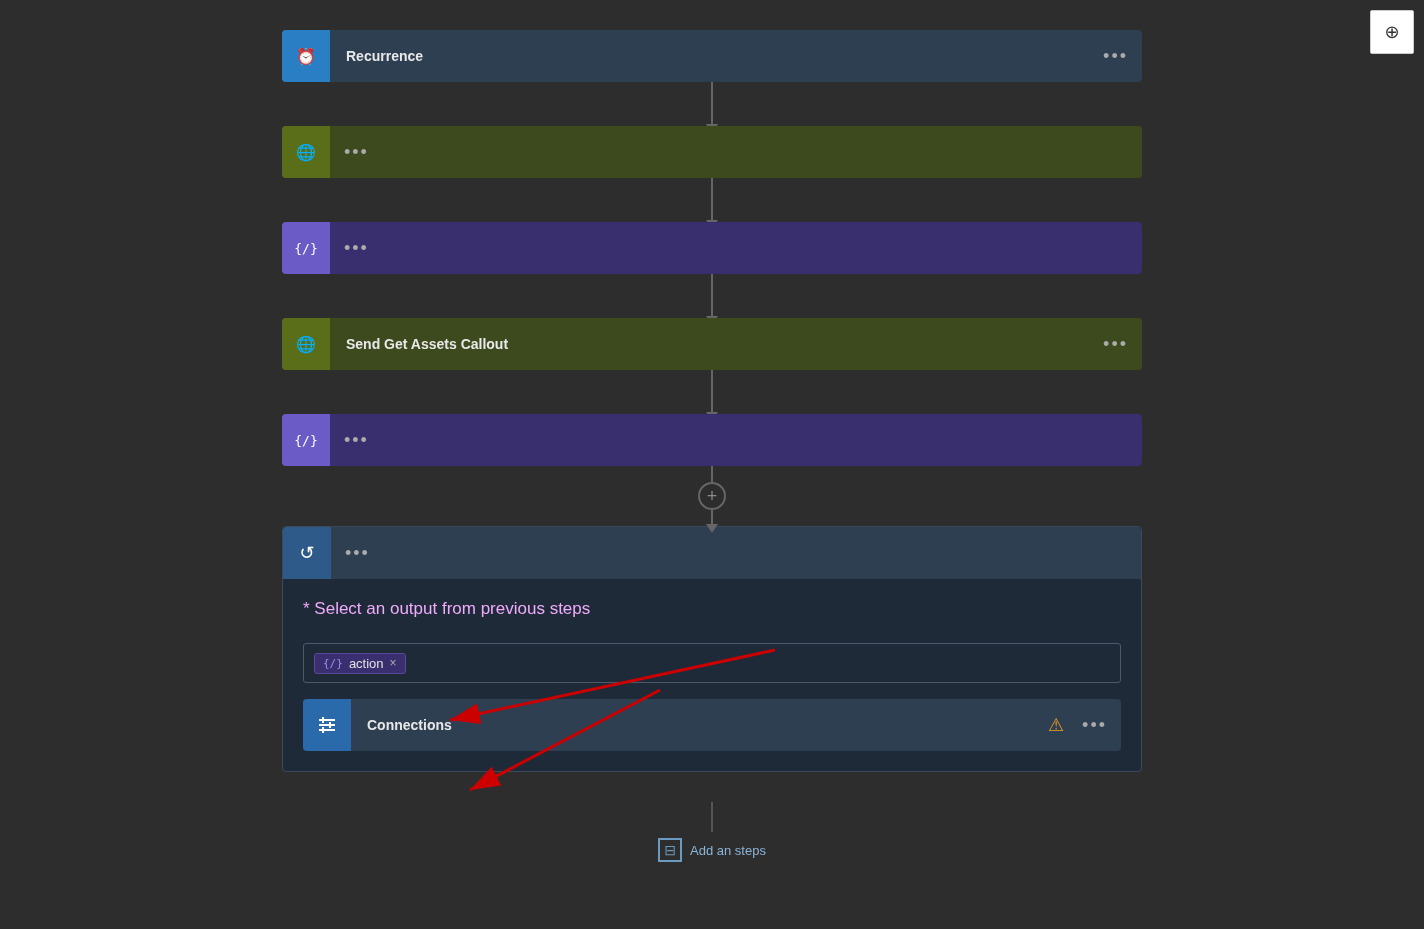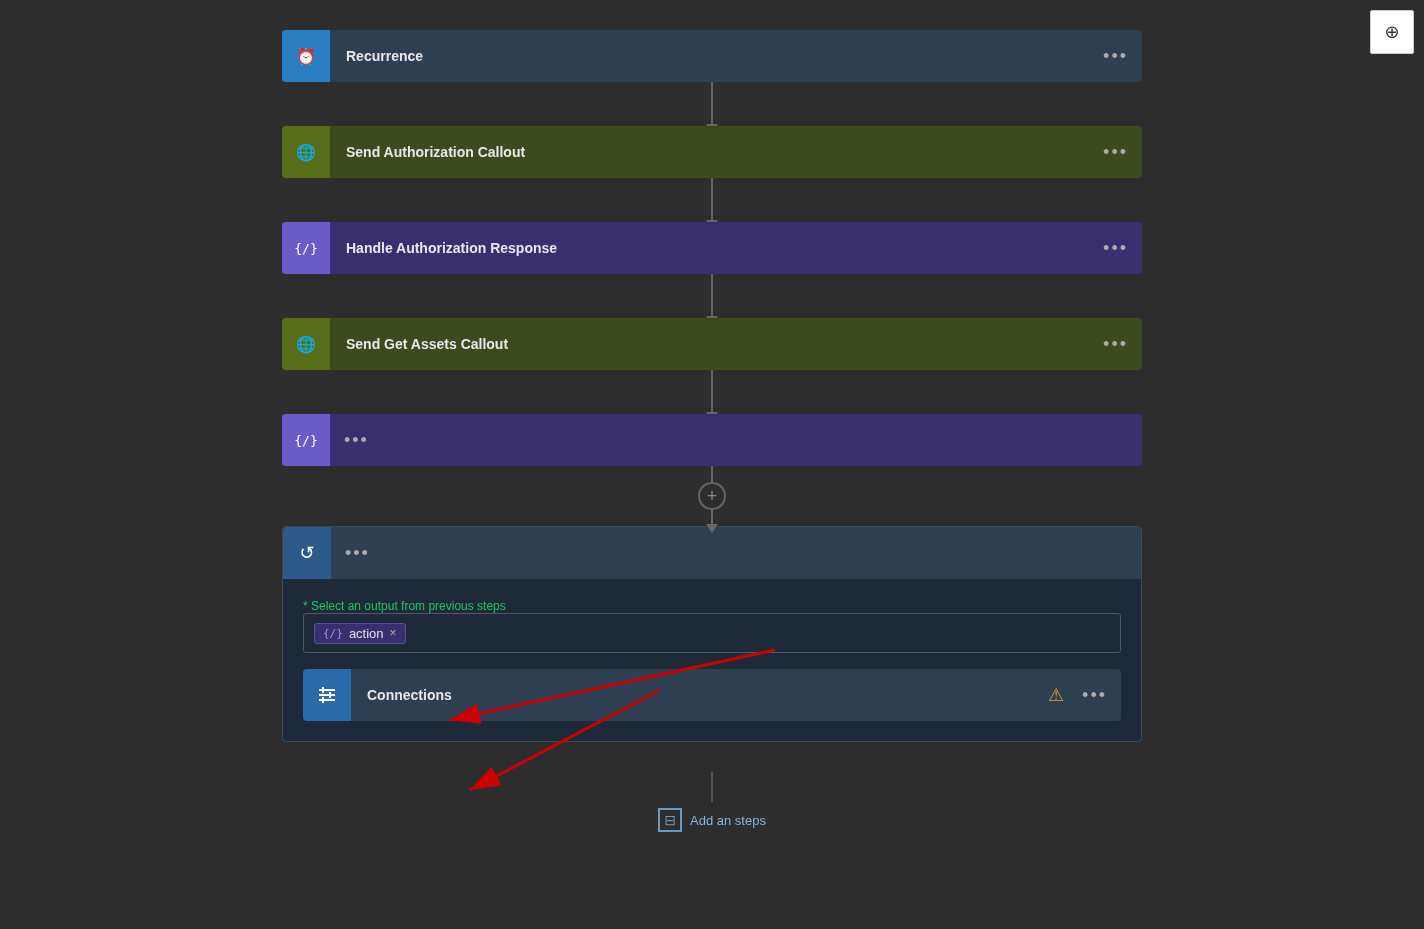--- a/index.html
+++ b/index.html
@@ -161,23 +161,23 @@
       align-items: center;
       background-color: #2e3f52;
       border-radius: 4px 4px 0 0;
     }
 
     .foreach-body {
       padding: 20px;
     }
 
     .foreach-label-text {
-      font-size: 12px;
-      color: #22c55e;
-      margin-bottom: 0;
+      font-size: 17px;
+      color: #f0abfc;
+      margin-bottom: 24px;
     }
 
     .objects-pill {
       display: inline-flex;
       align-items: center;
       background: #3a2f6e;
       border: 1px solid #5a4a9e;
       border-radius: 3px;
       padding: 2px 8px;
       font-size: 13px;
@@ -297,33 +297,31 @@
     </div>
 
     <div class="connector" style="width:2px;height:44px;background:#666;position:relative;margin:0 auto;">
       <div style="position:absolute;bottom:-7px;left:50%;transform:translateX(-50%);width:0;height:0;border-left:6px solid transparent;border-right:6px solid transparent;border-top:9px solid #666;"></div>
     </div>
 
     <div class="flow-node node-callout">
       <div class="node-icon">
         <span class="icon-globe">🌐</span>
       </div>
-      <div class="node-label">Send Authorization Callout</div>
       <div class="node-menu">•••</div>
     </div>
 
     <div style="width:2px;height:44px;background:#666;position:relative;margin:0 auto;">
       <div style="position:absolute;bottom:-7px;left:50%;transform:translateX(-50%);width:0;height:0;border-left:6px solid transparent;border-right:6px solid transparent;border-top:9px solid #666;"></div>
     </div>
 
     <div class="flow-node node-response">
       <div class="node-icon">
         <span class="icon-code" style="font-family:monospace;font-size:13px;color:#fff;">{/}</span>
       </div>
-      <div class="node-label">Handle Authorization Response</div>
       <div class="node-menu">•••</div>
     </div>
 
     <div style="width:2px;height:44px;background:#666;position:relative;margin:0 auto;">
       <div style="position:absolute;bottom:-7px;left:50%;transform:translateX(-50%);width:0;height:0;border-left:6px solid transparent;border-right:6px solid transparent;border-top:9px solid #666;"></div>
     </div>
 
     <div class="flow-node node-callout">
       <div class="node-icon">
         <span class="icon-globe">🌐</span>

